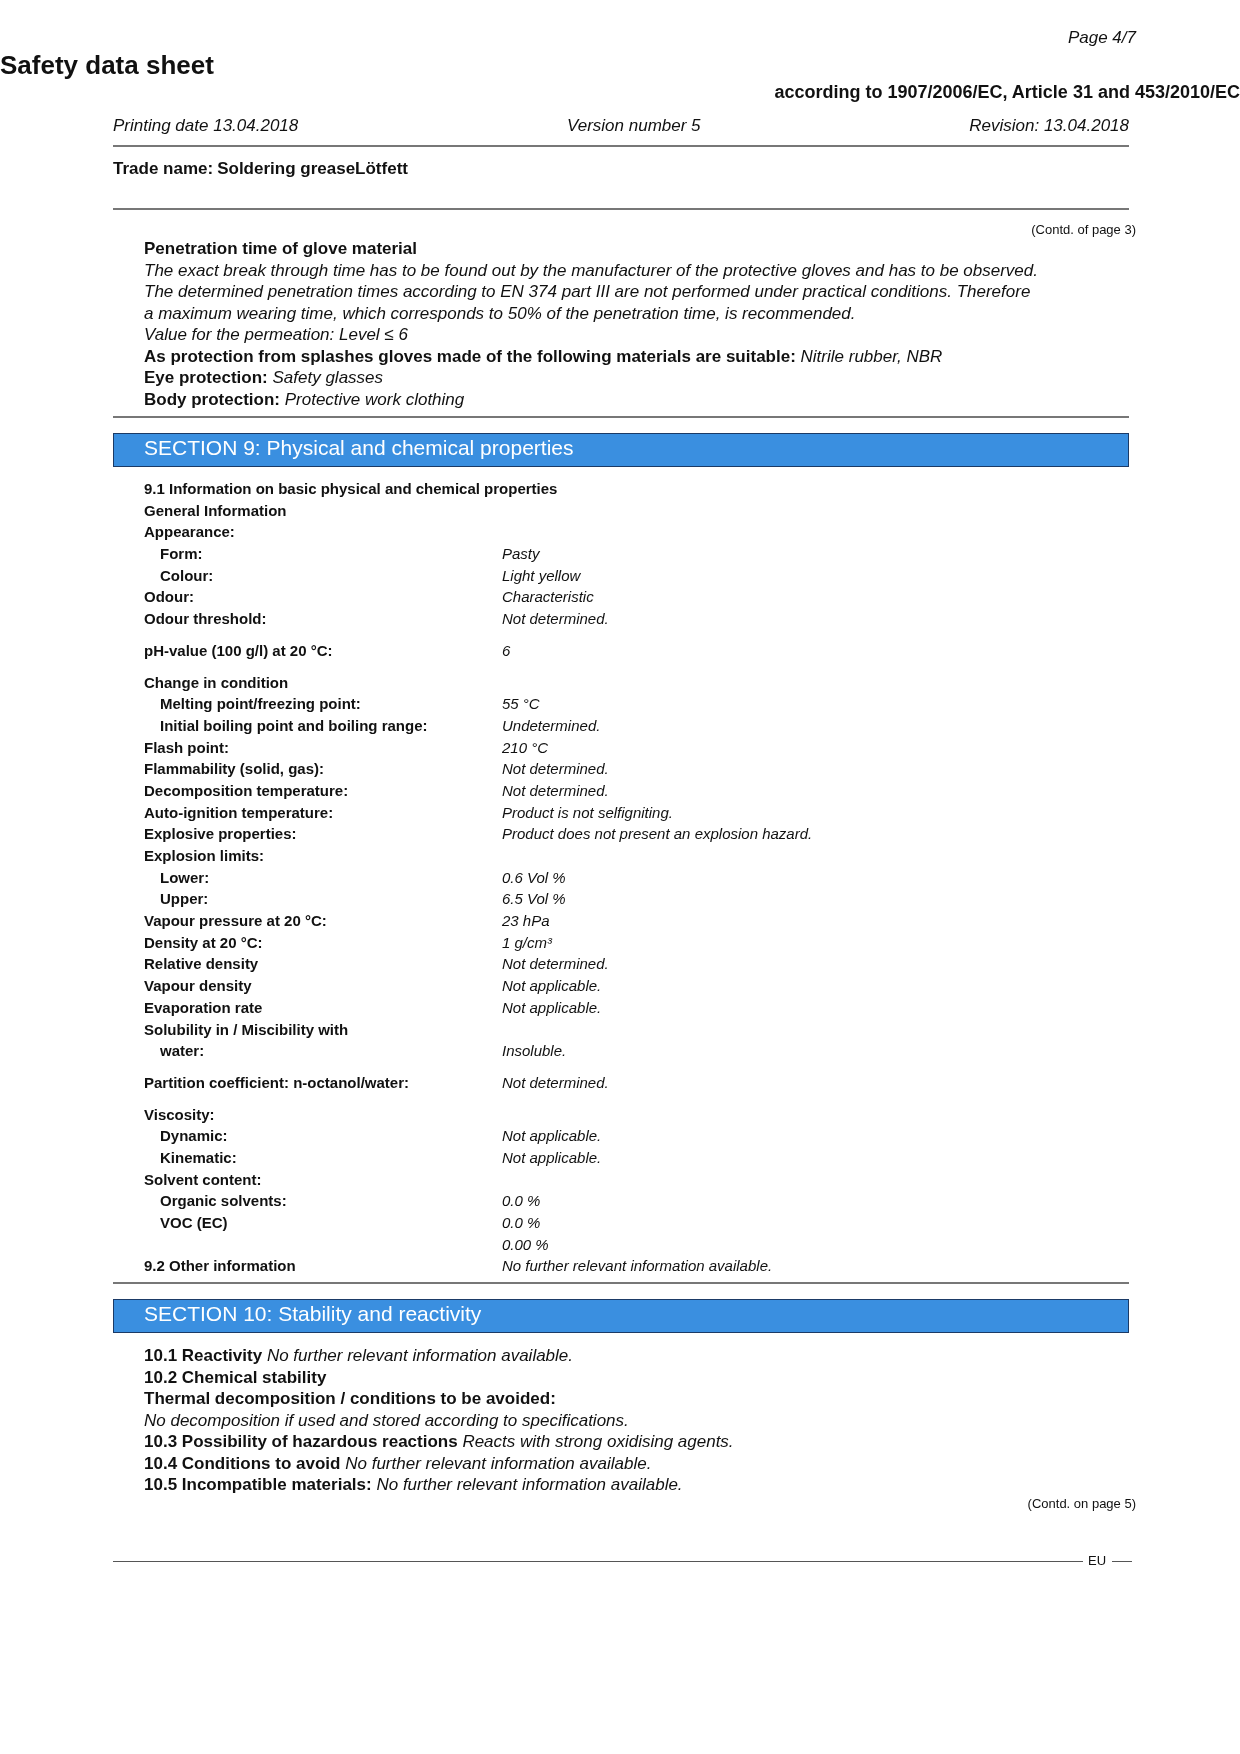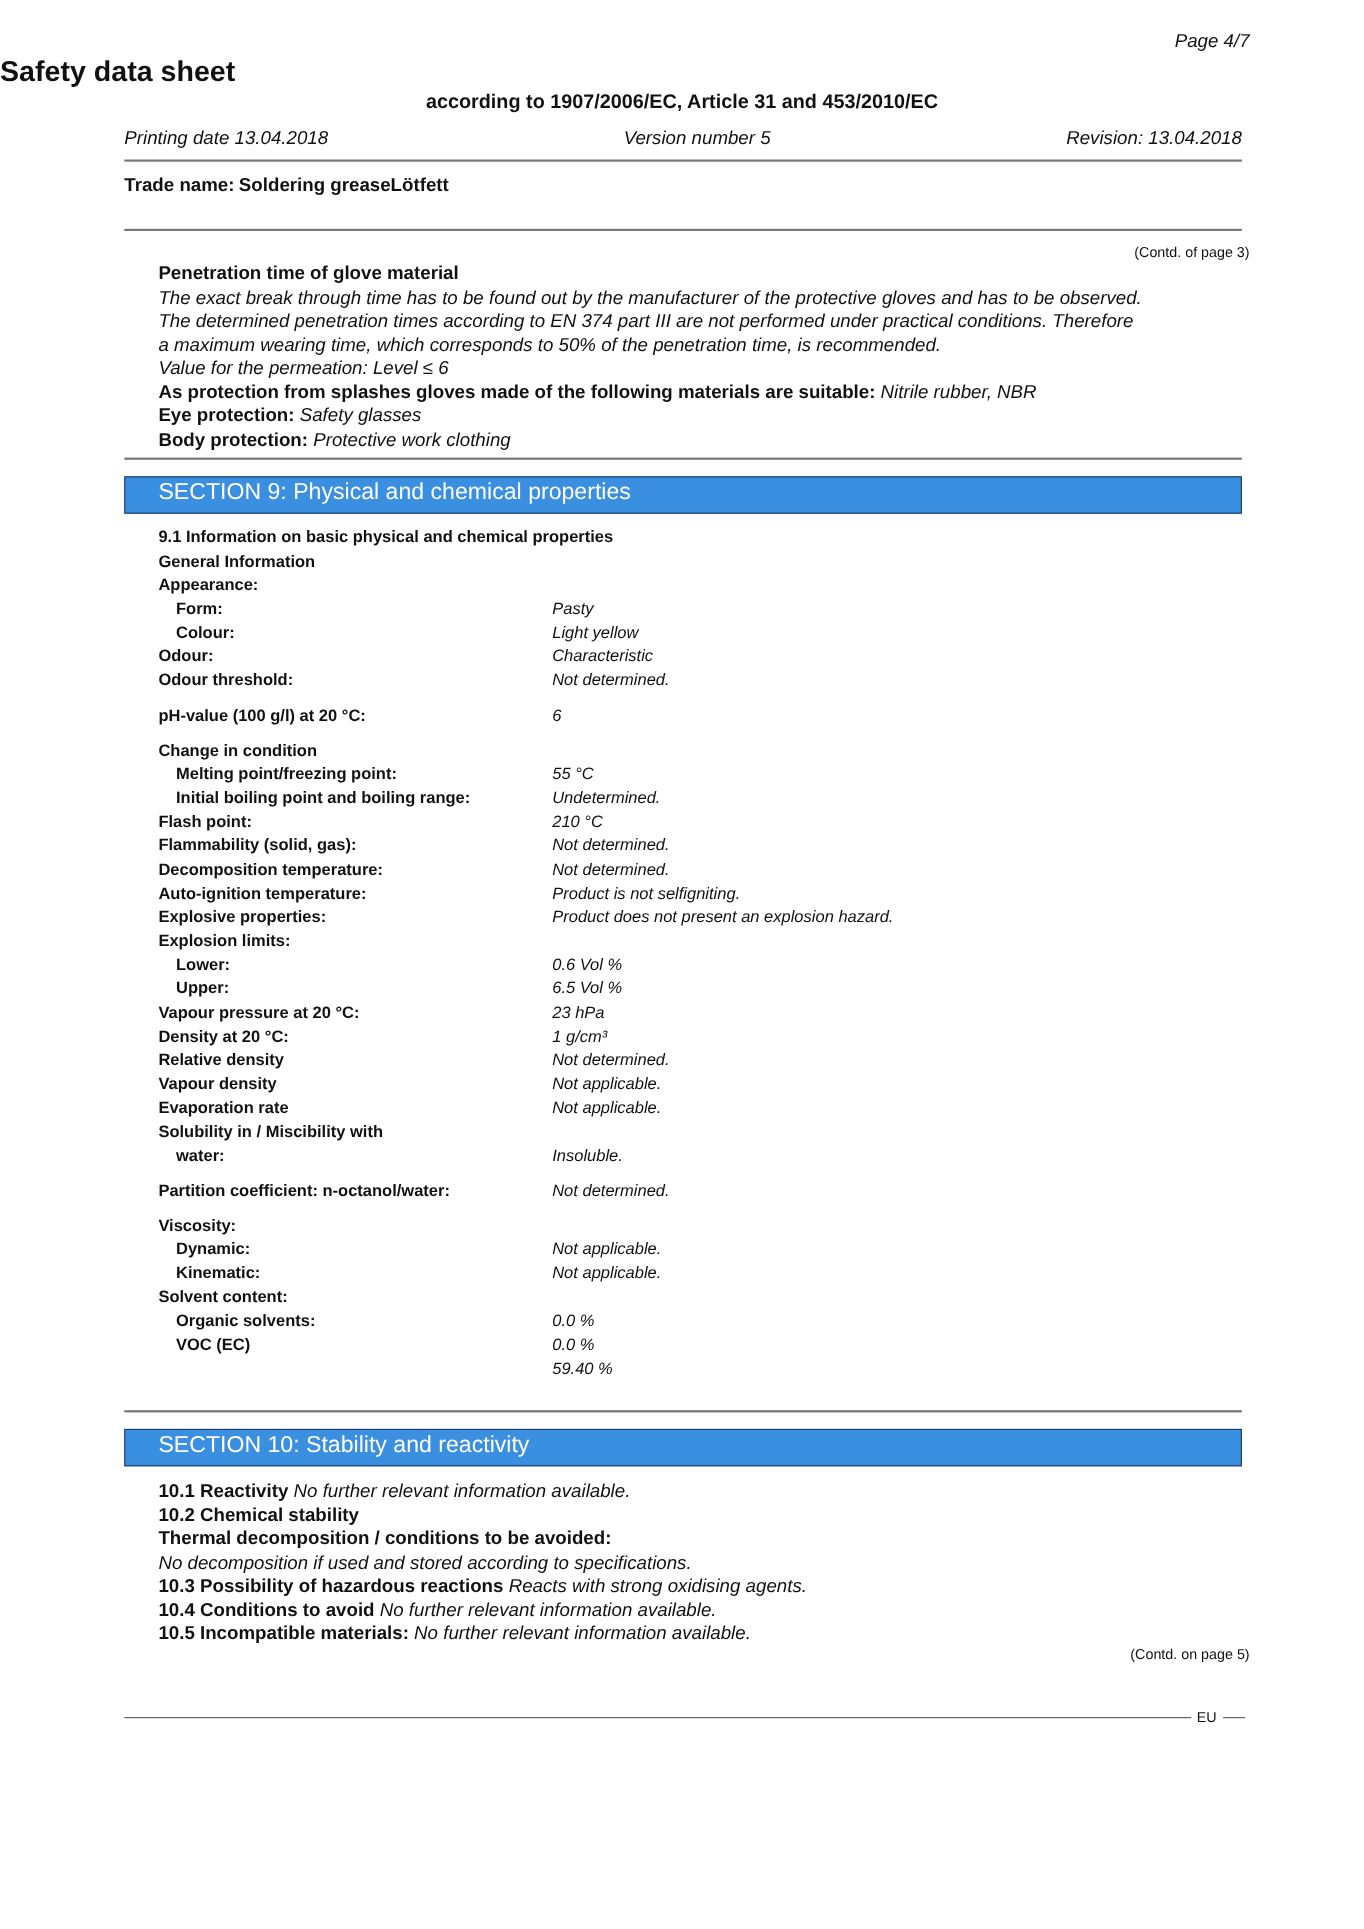--- a/index.html
+++ b/index.html
@@ -3,21 +3,21 @@
 <meta charset="utf-8">
 <style>
   html, body { margin: 0; padding: 0; background: #ffffff; }
   body {
     width: 1240px; height: 1754px; position: relative; overflow: hidden;
     font-family: "Liberation Sans", sans-serif; color: #111;
   }
   .abs { position: absolute; }
   .page-num { top: 28px; right: 104px; font-size: 17px; font-style: italic; }
   .title { top: 50px; left: 0; width: 992px; text-align: left; font-size: 26px; font-weight: bold; }
-  .subtitle { top: 82px; left: 0; width: 1240px; text-align: center; font-size: 18px; font-weight: bold; }
+  .subtitle { top: 82px; left: 0; width: 1240px; text-align: right; font-size: 18px; font-weight: bold; }
   .meta-row { top: 116px; left: 113px; width: 1016px; font-size: 17px; font-style: italic; display: flex; justify-content: space-between; }
   .hr { position: absolute; left: 113px; width: 1016px; height: 2px; background: #777; }
   .trade { top: 159px; left: 113px; font-size: 17px; font-weight: bold; display: flex; }
   .trade .names { display: flex; flex-direction: row; margin-left: 4px; }
   .contd-top { top: 222px; right: 104px; font-size: 13px; }
   .content { position: absolute; left: 144px; width: 990px; font-size: 17px; line-height: 21.5px; }
   .b { font-weight: bold; }
   .i { font-style: italic; }
   .section-bar {
     position: absolute; left: 113px; width: 1016px; height: 34px;
@@ -204,21 +204,25 @@
     <div class="prop-row">
       <span class="lbl indent">Organic solvents:</span>
       <span class="val">0.0 %</span>
     </div>
     <div class="prop-row">
       <span class="lbl indent">VOC (EC)</span>
       <span class="val">0.0 %</span>
     </div>
     <div class="prop-row">
       <span class="lbl"></span>
-      <span class="val">59.40 %</span>
+      <span class="val">0.00 %</span>
+    </div>
+    <div class="prop-row">
+      <span class="lbl">9.2 Other information</span>
+      <span class="val">No further relevant information available.</span>
     </div>
   </div>
 
 <div class="hr" style="top:1282px;"></div>
 
 <div class="section-bar" style="top:1299px;">SECTION 10: Stability and reactivity</div>
 
 <div class="content" style="top:1345px;">
   <div><span class="b">10.1 Reactivity</span> <span class="i">No further relevant information available.</span></div>
   <div class="b">10.2 Chemical stability</div>

